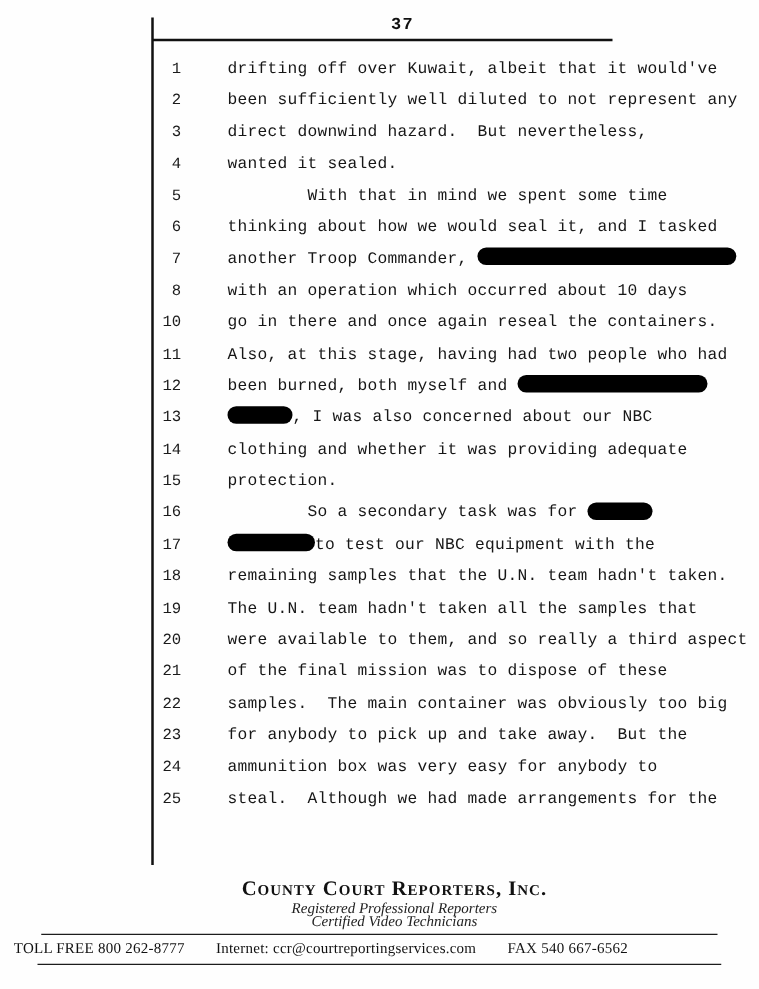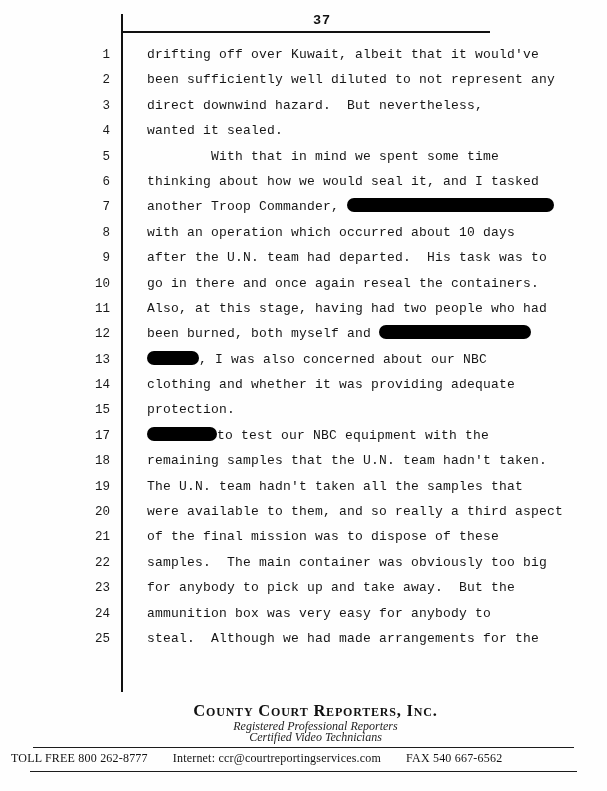--- a/index.html
+++ b/index.html
@@ -31,20 +31,21 @@
     width: 1.7px; height: 678px; background: #111;
   }
   .lines {
     position: absolute; top: 42px; left: 0; width: 607px;
   }
   .line {
     height: 25.4px; line-height: 25.4px;
     white-space: pre;
     font-size: 13px;
     color: #161616;
+    padding-left: 35px;
   }
   .line-num {
     display: inline-block; width: 110px;
     text-align: right;
     font-size: 12.5px;
     color: #1a1a1a;
   }
   .line-text {
     display: inline-block;
     padding-left: 37px;
@@ -105,27 +106,27 @@
 
   <div class="lines">
       <div class="line"><span class="line-num">1</span><span class="line-text">drifting off over Kuwait, albeit that it would've</span></div>
       <div class="line"><span class="line-num">2</span><span class="line-text">been sufficiently well diluted to not represent any</span></div>
       <div class="line"><span class="line-num">3</span><span class="line-text">direct downwind hazard.  But nevertheless,</span></div>
       <div class="line"><span class="line-num">4</span><span class="line-text">wanted it sealed.</span></div>
       <div class="line"><span class="line-num">5</span><span class="line-text">        With that in mind we spent some time</span></div>
       <div class="line"><span class="line-num">6</span><span class="line-text">thinking about how we would seal it, and I tasked</span></div>
       <div class="line"><span class="line-num">7</span><span class="line-text">another Troop Commander, <span class="redact" style="width: 207px;"></span></span></div>
       <div class="line"><span class="line-num">8</span><span class="line-text">with an operation which occurred about 10 days</span></div>
-      <div class="line"><span class="line-num">9</span><span class="line-text">after the U.N. team had departed.  His task was to</span></div>
       <div class="line"><span class="line-num">10</span><span class="line-text">go in there and once again reseal the containers.</span></div>
       <div class="line"><span class="line-num">11</span><span class="line-text">Also, at this stage, having had two people who had</span></div>
       <div class="line"><span class="line-num">12</span><span class="line-text">been burned, both myself and <span class="redact" style="width: 152px;"></span></span></div>
       <div class="line"><span class="line-num">13</span><span class="line-text"><span class="redact" style="width: 52px;"></span>, I was also concerned about our NBC</span></div>
       <div class="line"><span class="line-num">14</span><span class="line-text">clothing and whether it was providing adequate</span></div>
       <div class="line"><span class="line-num">15</span><span class="line-text">protection.</span></div>
+      <div class="line"><span class="line-num">16</span><span class="line-text">        So a secondary task was for <span class="redact" style="width: 52px;"></span></span></div>
       <div class="line"><span class="line-num">17</span><span class="line-text"><span class="redact" style="width: 70px;"></span>to test our NBC equipment with the</span></div>
       <div class="line"><span class="line-num">18</span><span class="line-text">remaining samples that the U.N. team hadn't taken.</span></div>
       <div class="line"><span class="line-num">19</span><span class="line-text">The U.N. team hadn't taken all the samples that</span></div>
       <div class="line"><span class="line-num">20</span><span class="line-text">were available to them, and so really a third aspect</span></div>
       <div class="line"><span class="line-num">21</span><span class="line-text">of the final mission was to dispose of these</span></div>
       <div class="line"><span class="line-num">22</span><span class="line-text">samples.  The main container was obviously too big</span></div>
       <div class="line"><span class="line-num">23</span><span class="line-text">for anybody to pick up and take away.  But the</span></div>
       <div class="line"><span class="line-num">24</span><span class="line-text">ammunition box was very easy for anybody to</span></div>
       <div class="line"><span class="line-num">25</span><span class="line-text">steal.  Although we had made arrangements for the</span></div>
     </div>

